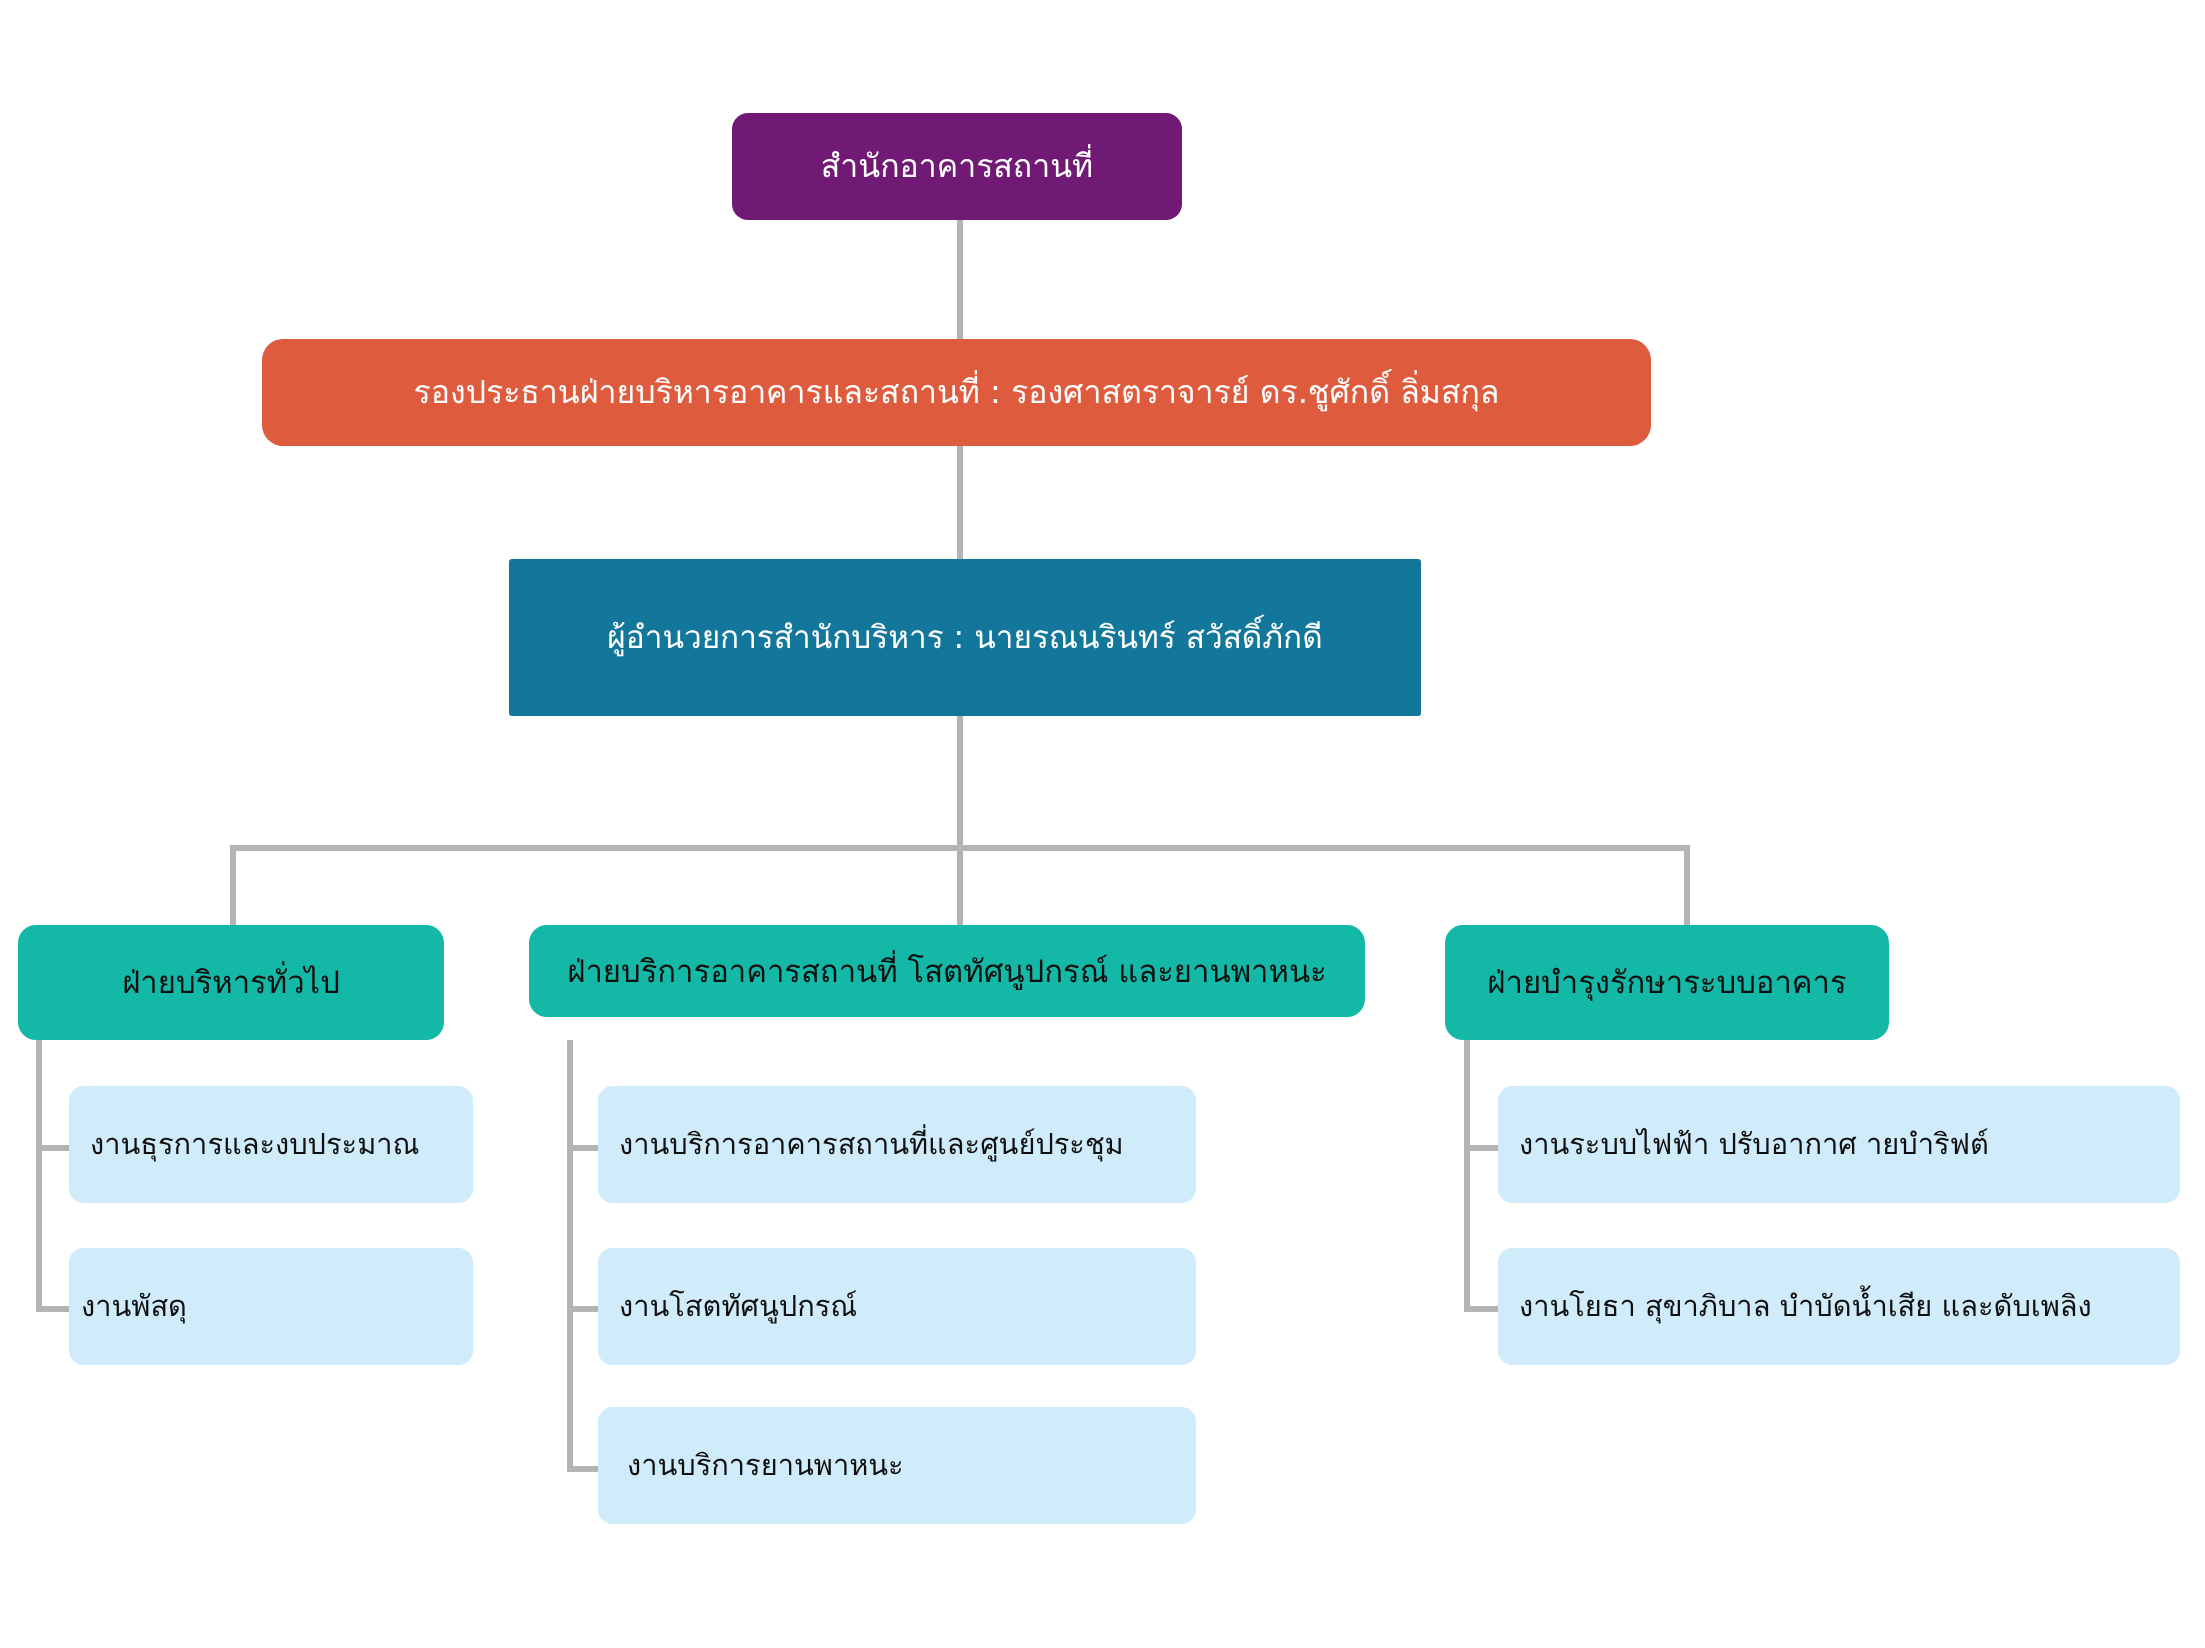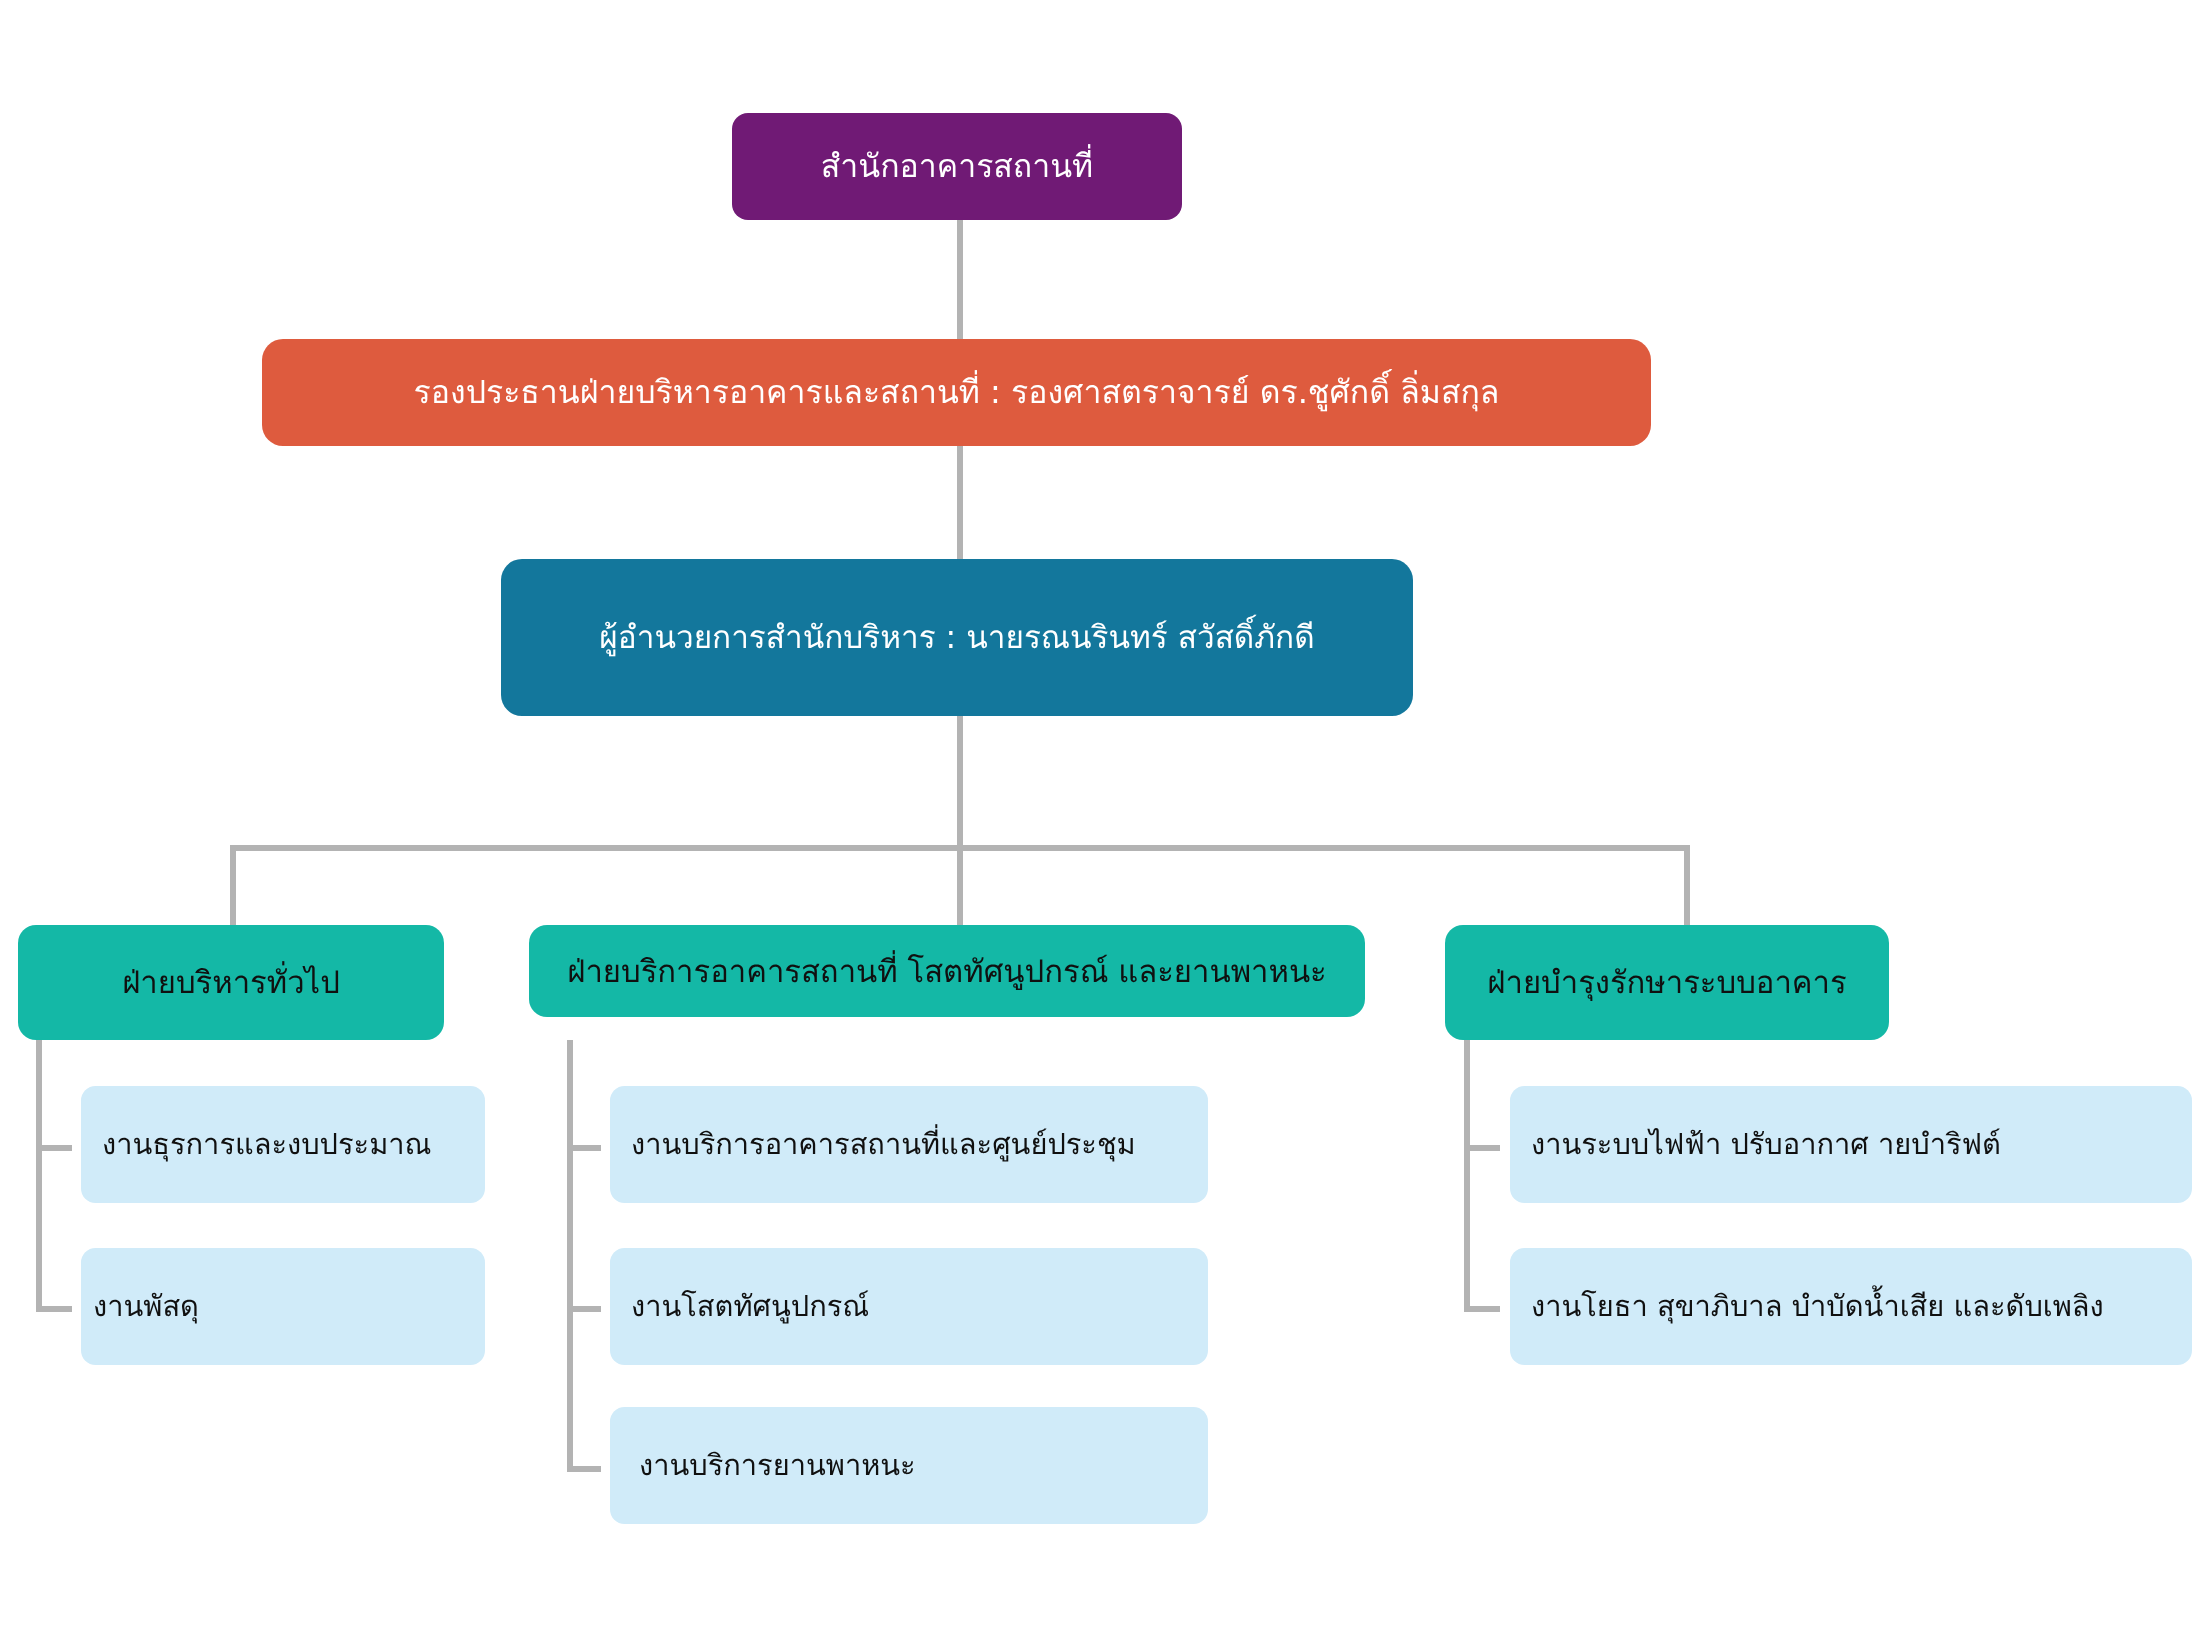--- a/index.html
+++ b/index.html
@@ -49,22 +49,23 @@
     background: #de5b3e;
     color: #ffffff;
     font-size: 32px;
     border-radius: 21px;
   }
 
   .node-dir {
     background: #13779c;
     color: #ffffff;
     font-size: 31.5px;
-    border-radius: 21px;
+    border-radius: 3px;
     flex-direction: column;
+    margin-left: 8px;
   }
   .node-dir .line {
     display: block;
     white-space: nowrap;
   }
 
   .node-dept {
     background: #14b8a6;
     color: #101010;
     font-size: 31px;
@@ -73,21 +74,20 @@
   }
 
   .node-task {
     background: #d0ebf9;
     color: #101010;
     font-size: 29px;
     border-radius: 14.5px;
     justify-content: flex-start;
     padding: 0 21px;
     text-align: left;
-    margin-left: 12px;
   }
 </style>
 </head>
 <body>
 
 <div id="chart-root">
 
   <div class="conn conn-v" style="left:957px; top:220px; height:121px;"></div>
 
   <div class="conn conn-v" style="left:957px; top:446px; height:115px;"></div>

